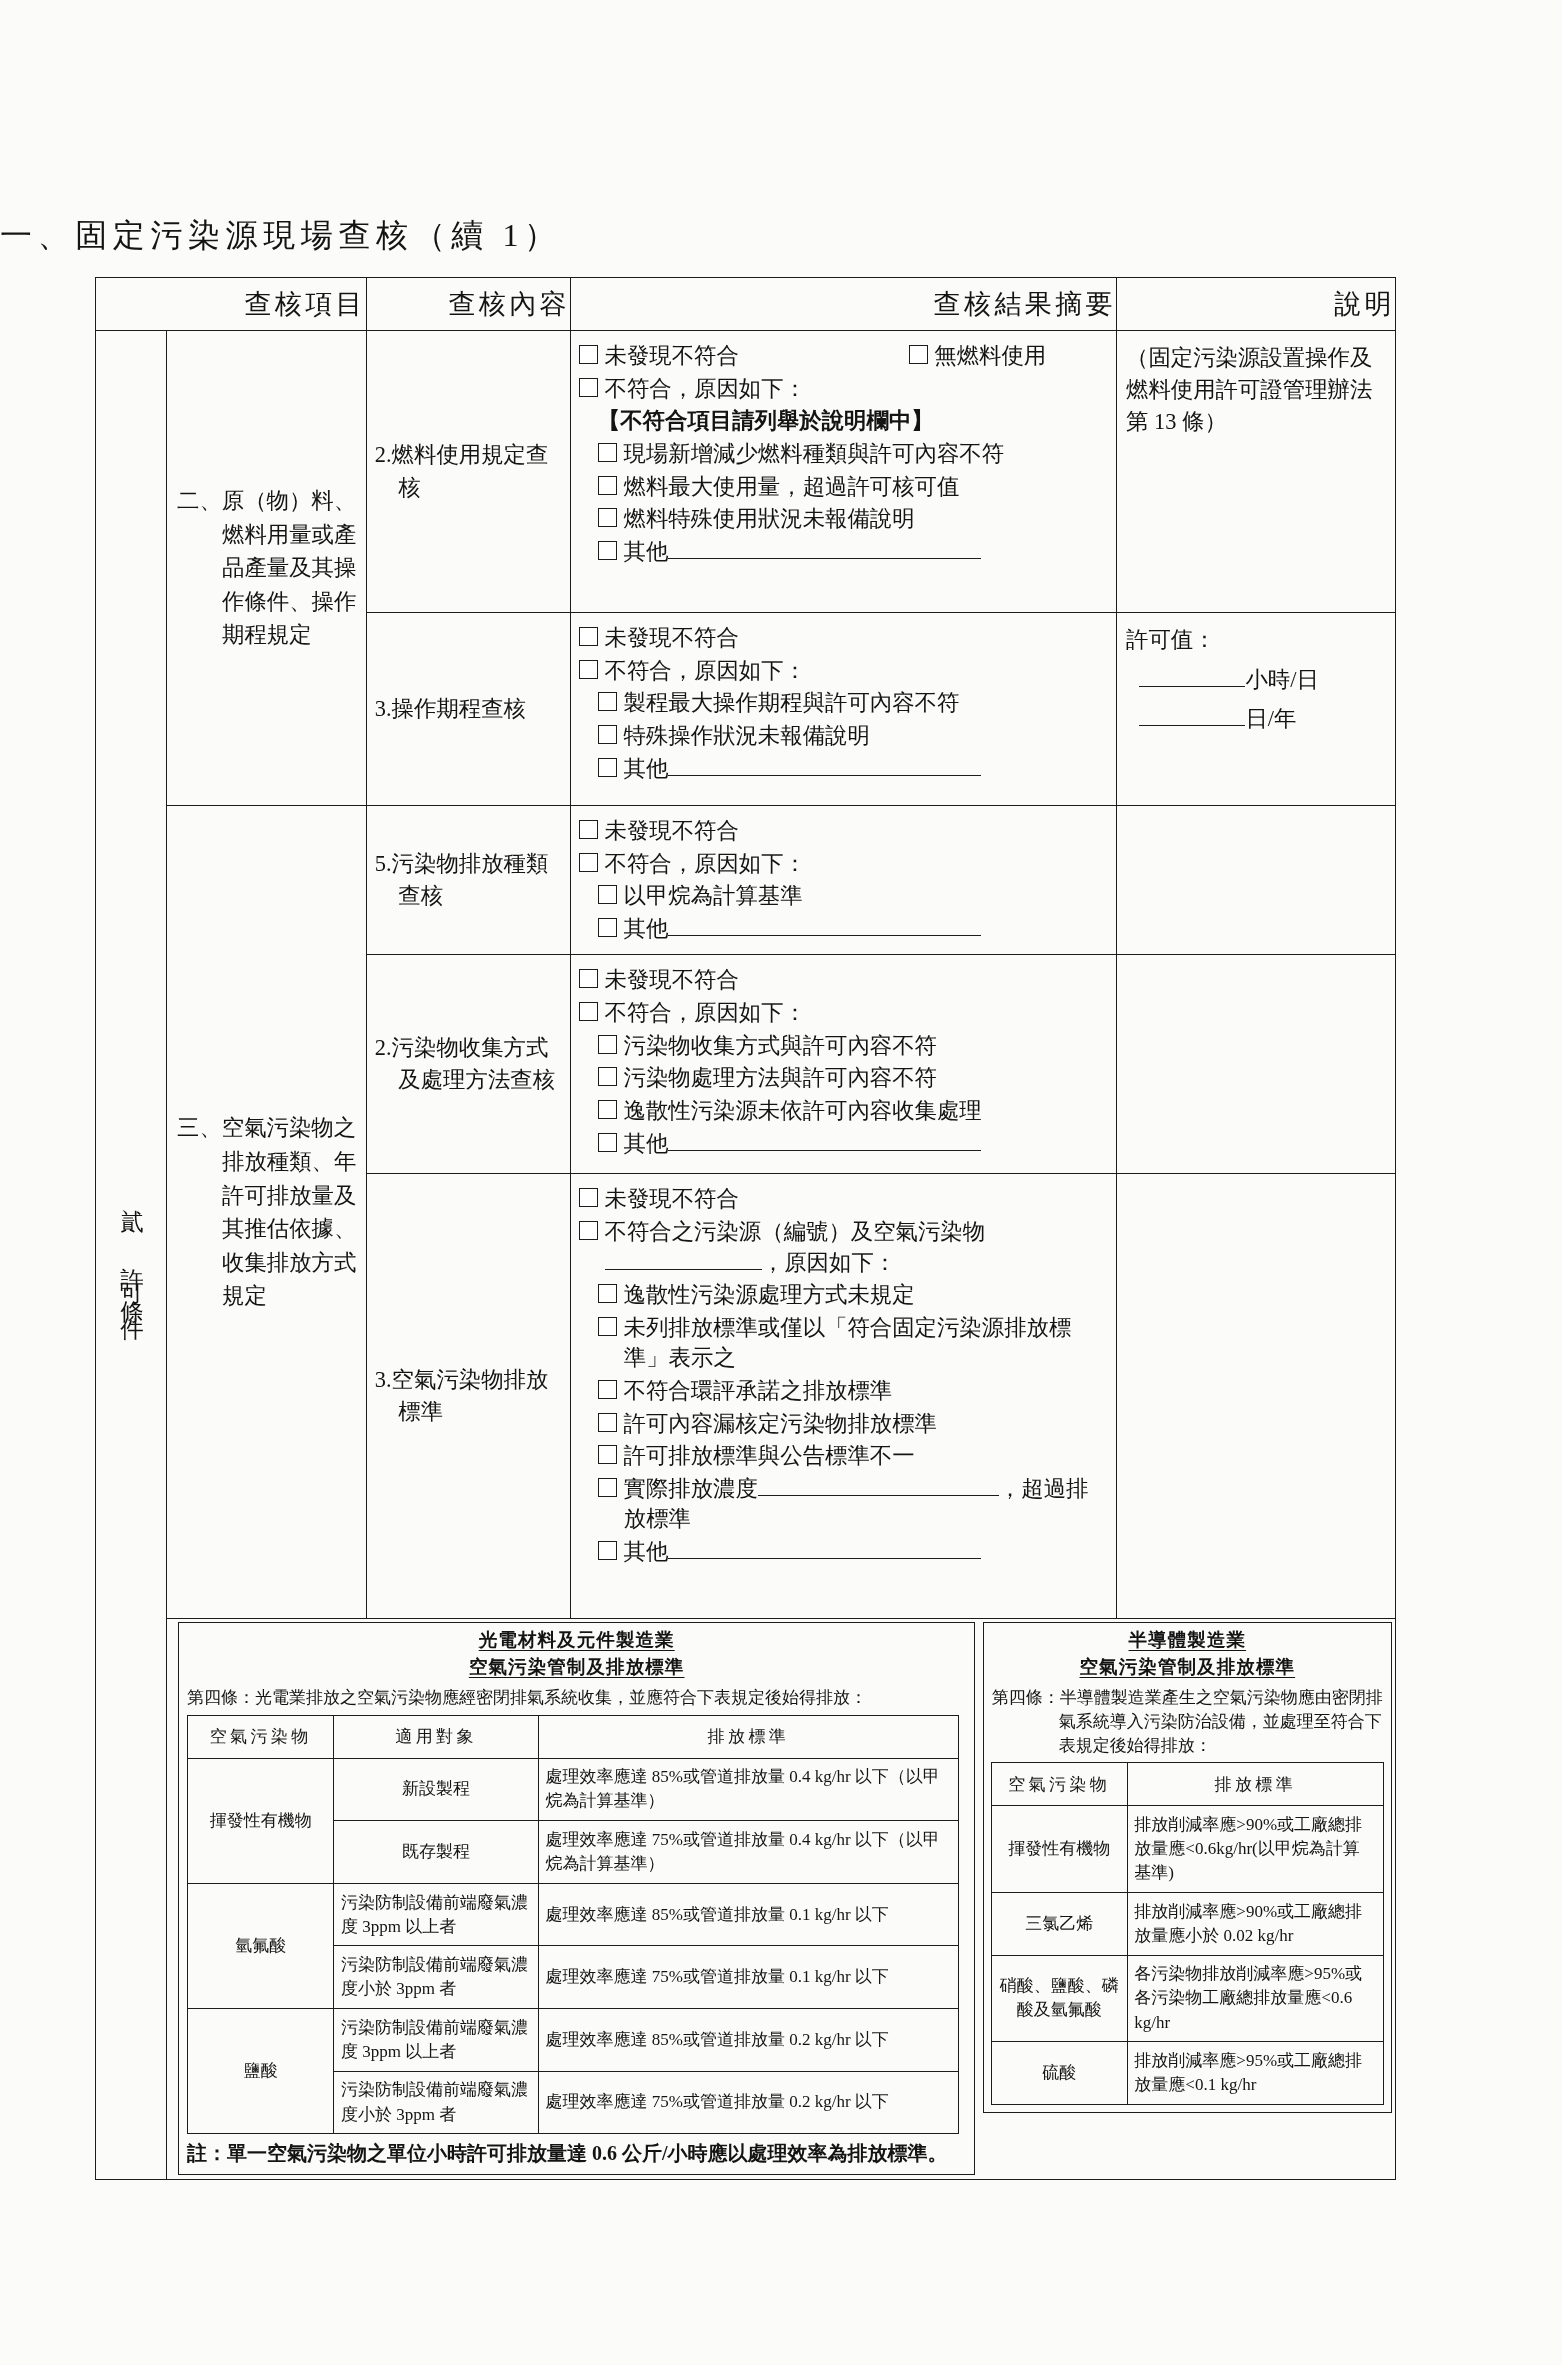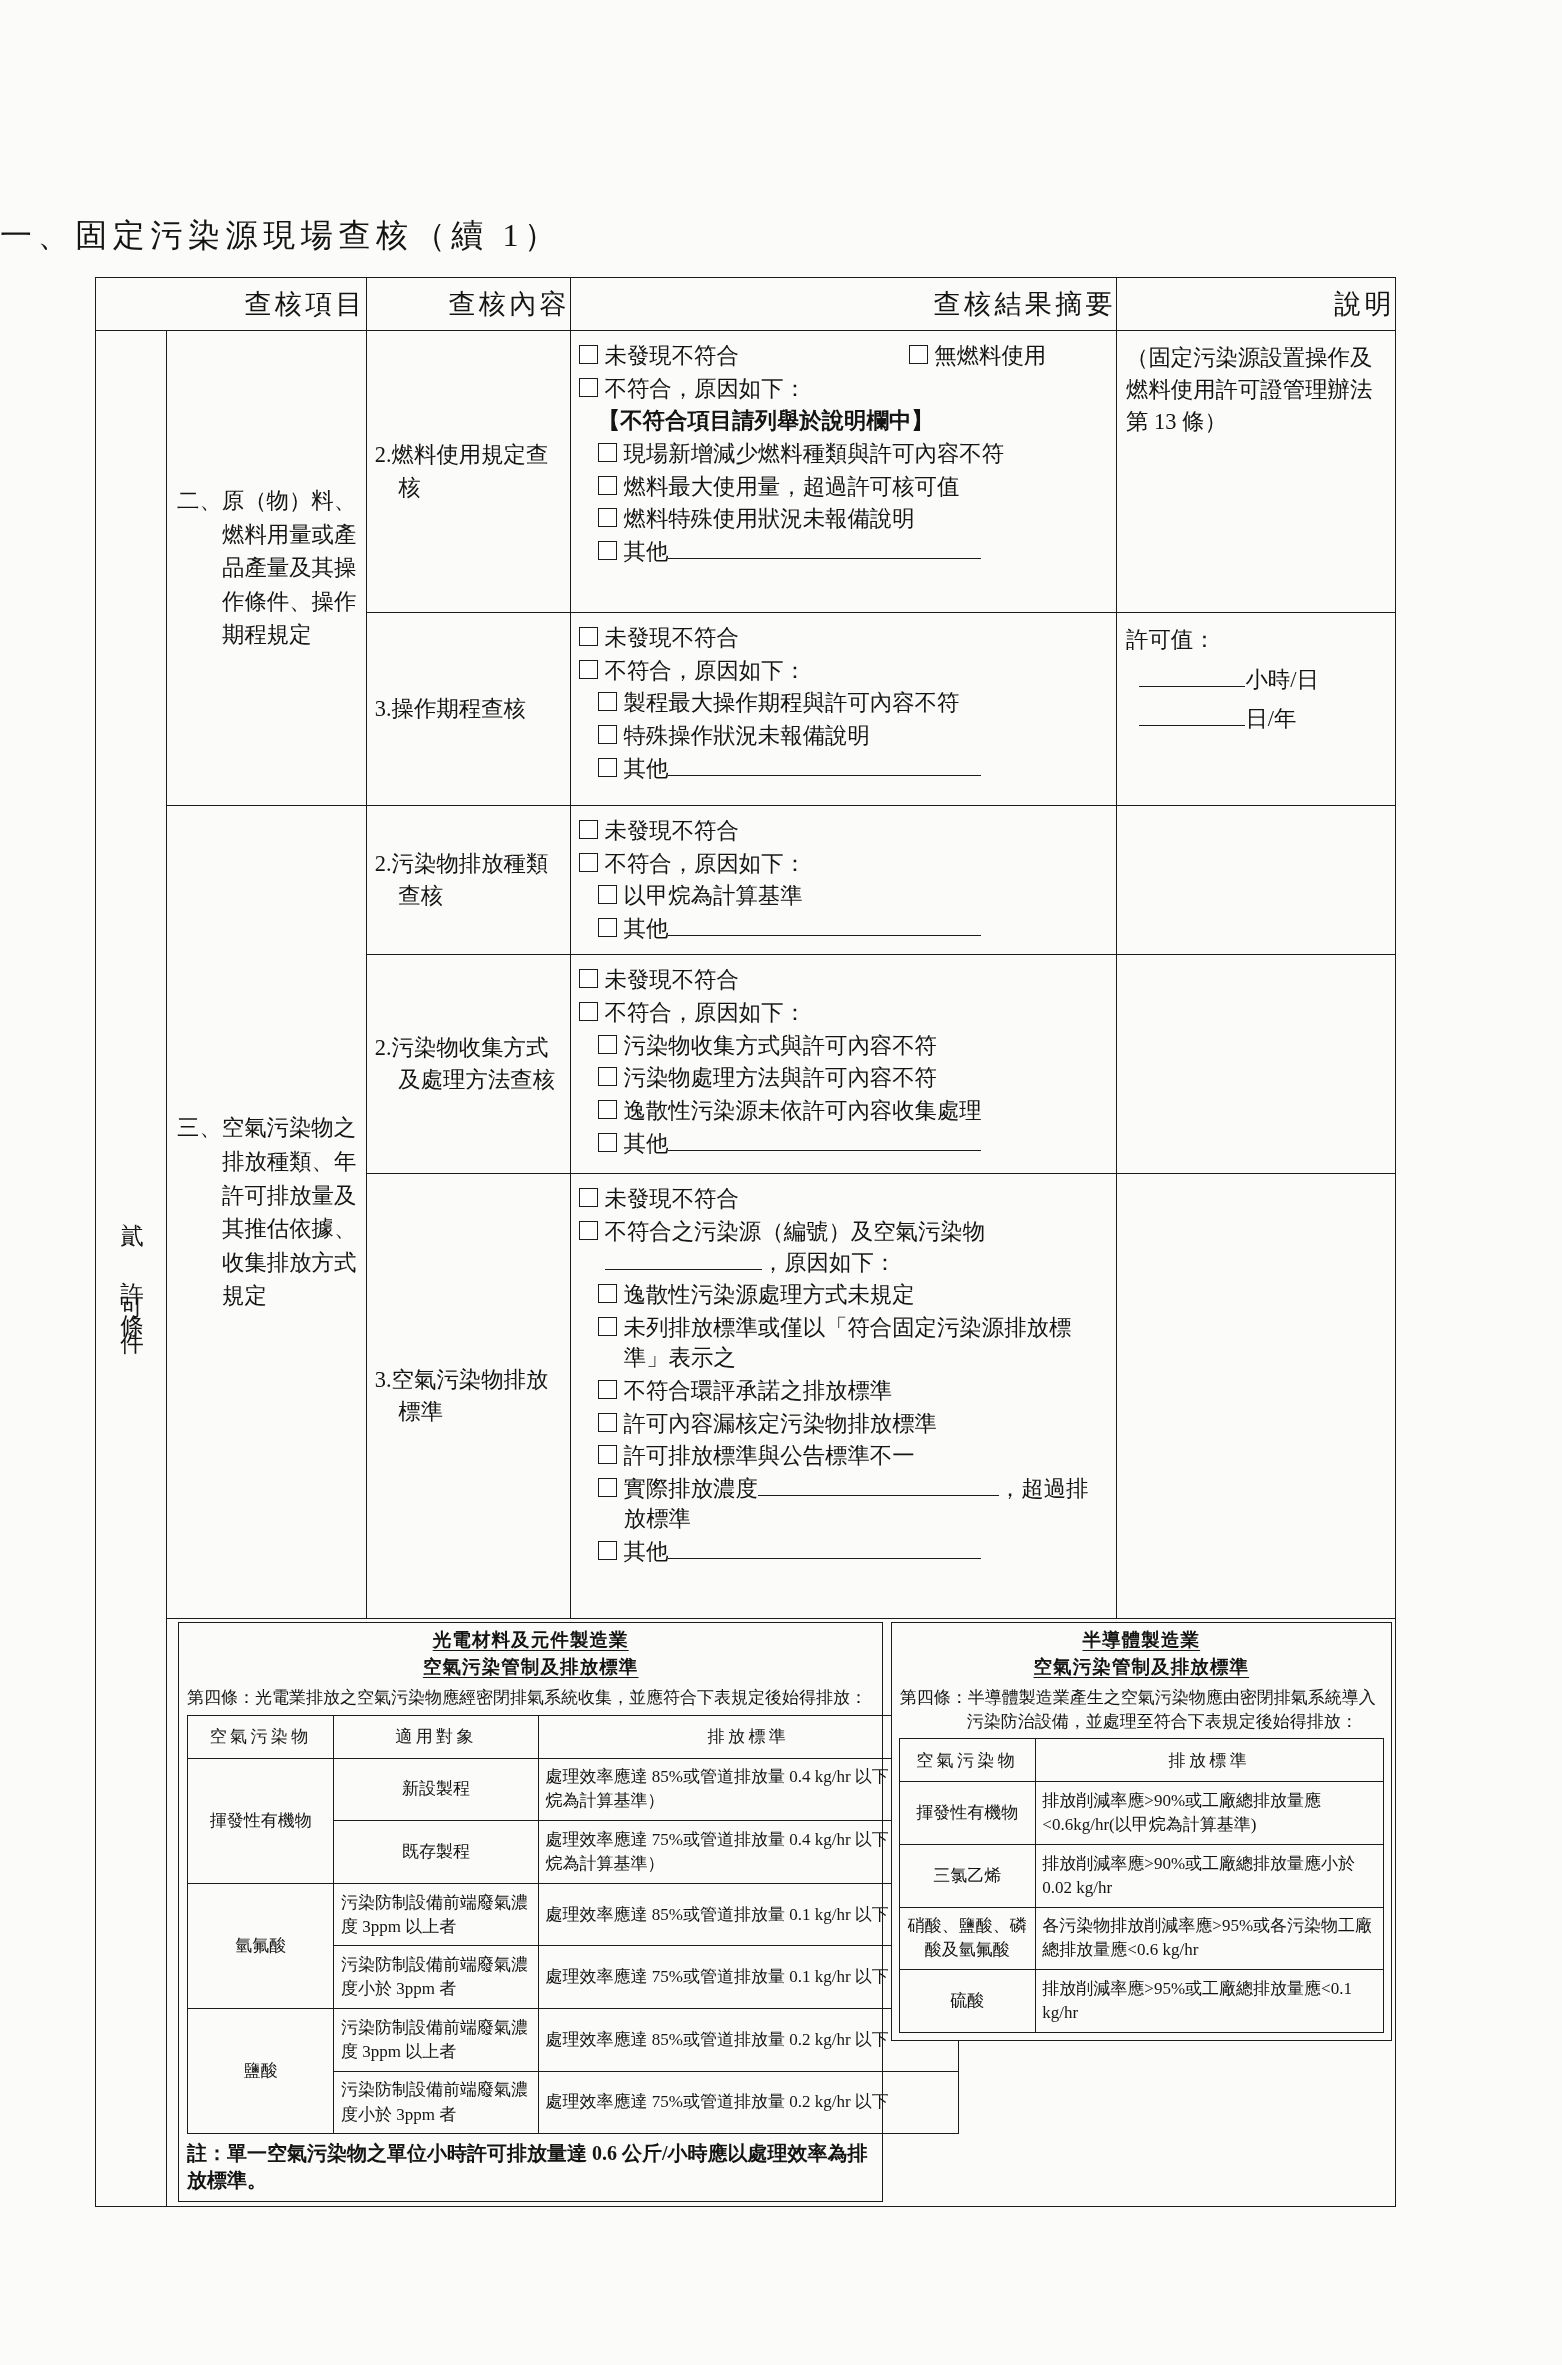--- a/index.html
+++ b/index.html
@@ -73,21 +73,21 @@
   .bl-560 { width: 313px; }
 
   td.note-cell { padding: 9px 9px; font-size: 22.4px; line-height: 1.42; }
   .note-line { margin: 2.2px 0; }
   .note-ind { margin-left: 13.4px; margin-top: 7.8px; }
 
   
   td.bottom-cell { padding: 2.2px 3.4px 4.5px 11.2px; }
   .boxes { display: flex; gap: 7.8px; align-items: flex-start; }
   .std-box { border: 1.7px solid #1c1c1c; padding: 4.5px 6.7px 6.7px; background: #fbfbf9; }
-  .opto-box { width: 705px; flex: none; }
+  .opto-box { width: 797px; flex: none; }
   .semi-box { flex: 1; }
   .box-title {
     text-align: center; font-size: 18.5px; font-weight: 700;
     letter-spacing: 1.1px; line-height: 1.45;
     text-decoration: underline; text-decoration-thickness: 1.4px; text-underline-offset: 3.9px;
   }
   .box-intro { font-size: 17px; line-height: 1.4; margin: 5.6px 1.1px 4.5px; }
   .hang4 { padding-left: 67px; text-indent: -67px; }
   table.sub-table { border-collapse: collapse; table-layout: fixed; }
   .sub-table th, .sub-table td { border: 1.7px solid #1c1c1c; font-size: 17px; }
@@ -164,21 +164,21 @@
         <div class="note-line note-ind"><span class="blank bl-190"></span><span>小時/日</span></div>
         <div class="note-line note-ind"><span class="blank bl-190"></span><span>日/年</span></div>
       </td>
     </tr>
 
     <tr class="r3">
       <td rowspan="3" class="item-cell">
         <div class="hang2">三、空氣污染物之排放種類、年許可排放量及其推估依據、收集排放方式規定</div>
       </td>
       <td class="content-cell">
-        <div class="hangnum">2.污染物排放種類查核</div>
+        <div class="hangnum">5.污染物排放種類查核</div>
       </td>
       <td class="summary-cell">
         <div class="cb-line"><span class="cb"></span><span>未發現不符合</span></div>
         <div class="cb-line"><span class="cb"></span><span>不符合，原因如下：</span></div>
         <div class="cb-line ind"><span class="cb"></span><span>以甲烷為計算基準</span></div>
         <div class="cb-line ind"><span class="cb"></span><span>其他</span><span class="blank bl-560"></span></div>
       </td>
       <td class="note-cell"></td>
     </tr>
 

